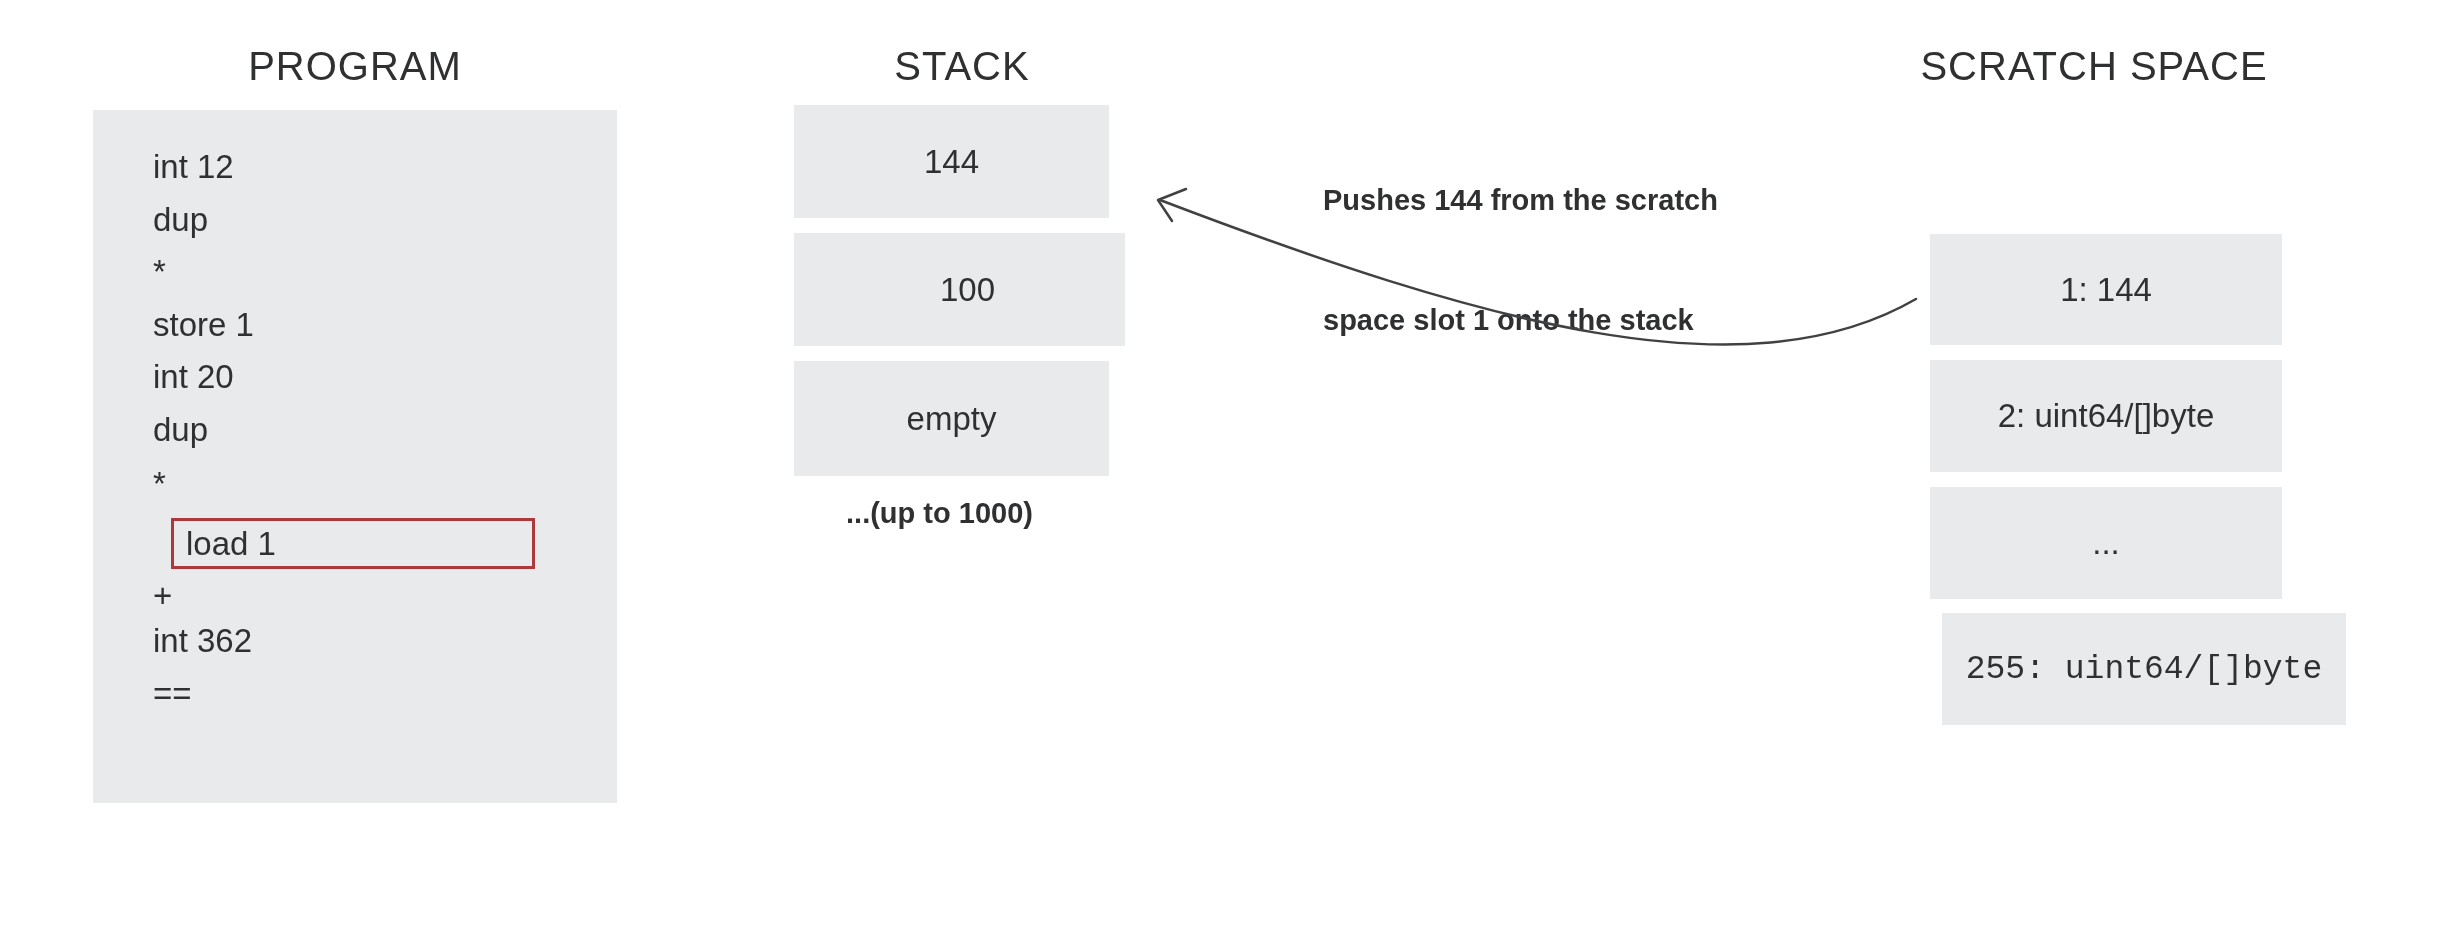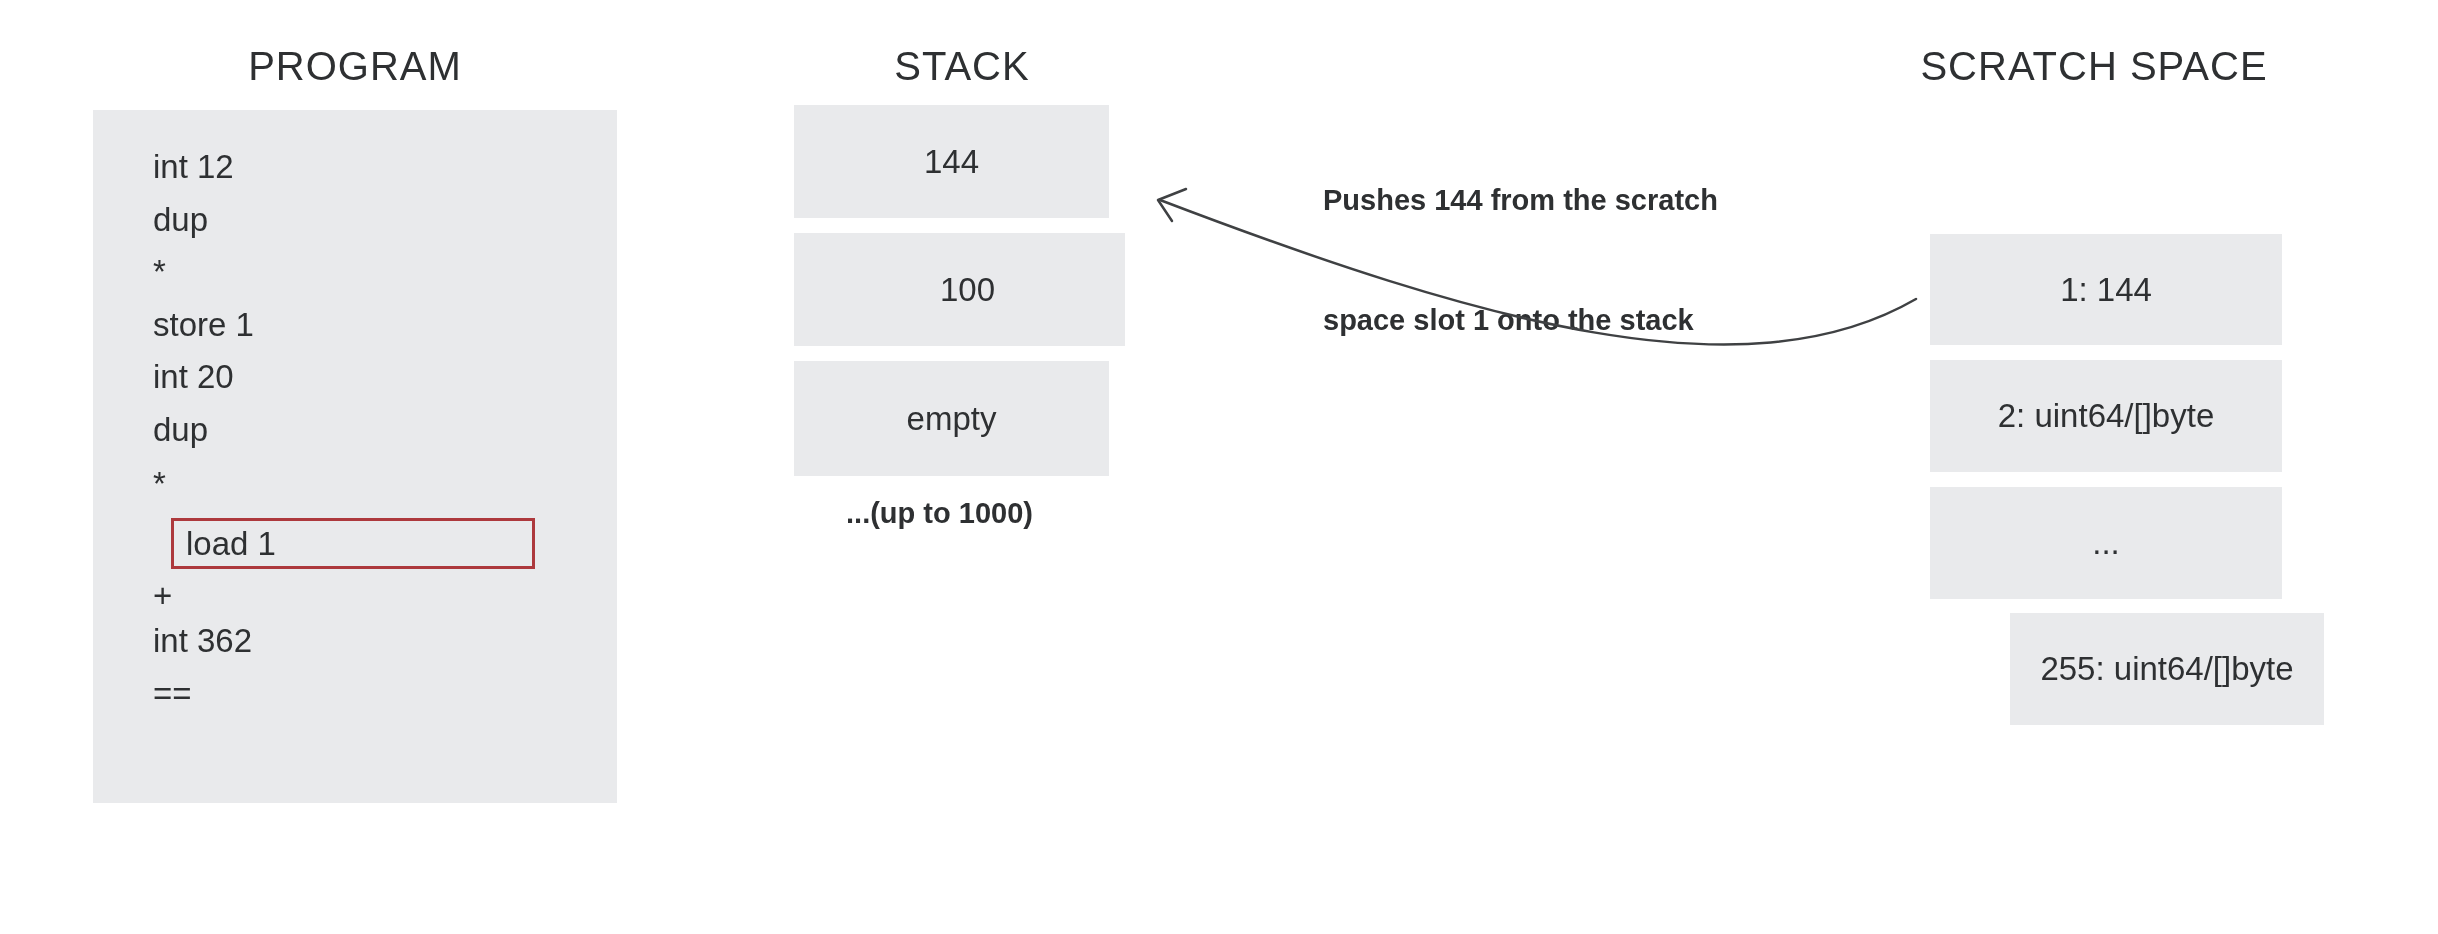--- a/index.html
+++ b/index.html
@@ -92,21 +92,21 @@
   </div>
 
   <div class="slot" style="left:782px;top:105px;width:315px;height:113px;">144</div>
   <div class="slot" style="left:782px;top:233px;width:315px;height:113px;padding-left:16px;">100</div>
   <div class="slot" style="left:782px;top:361px;width:315px;height:115px;">empty</div>
   <div class="note" style="left:782px;top:496px;width:315px;">...(up to 1000)</div>
 
   <div class="slot" style="left:1918px;top:234px;width:352px;height:111px;">1: 144</div>
   <div class="slot" style="left:1918px;top:360px;width:352px;height:112px;">2: uint64/[]byte</div>
   <div class="slot" style="left:1918px;top:487px;width:352px;height:112px;">...</div>
-  <div class="slot" style="left:1998px;top:613px;width:314px;height:112px;">255: uint64/[]byte</div>
+  <div class="slot" style="left:1930px;top:613px;width:404px;height:112px;font-family:Liberation Mono, monospace;">255: uint64/[]byte</div>
 
   <div class="annotation">
     <div>Pushes 144 from the scratch</div>
     <div>space slot 1 onto the stack</div>
   </div>
 
   <svg class="arrow-layer" width="2438" height="934" viewBox="0 0 2438 934">
     <path d="M 1916 299 C 1745 398 1480 322 1160 200" fill="none" stroke="var(--arrow,#3f4143)" stroke-width="2.5" stroke-linecap="round"></path>
     <path d="M 1186 189 L 1158 200 L 1172 221" fill="none" stroke="var(--arrow,#3f4143)" stroke-width="2.5" stroke-linecap="round" stroke-linejoin="round"></path>
   </svg>

